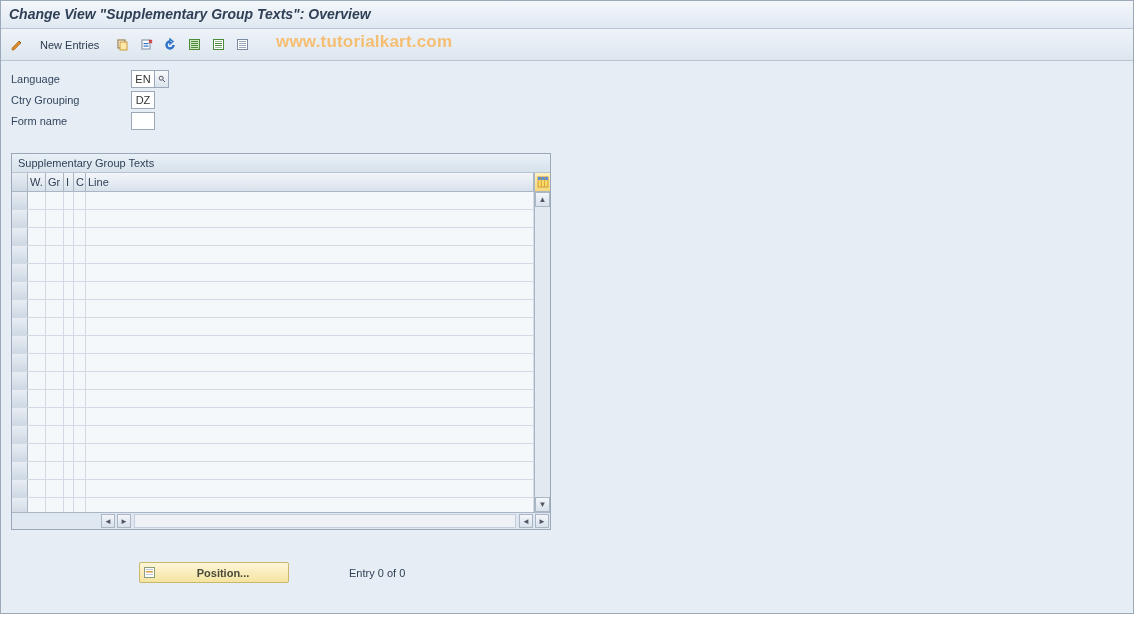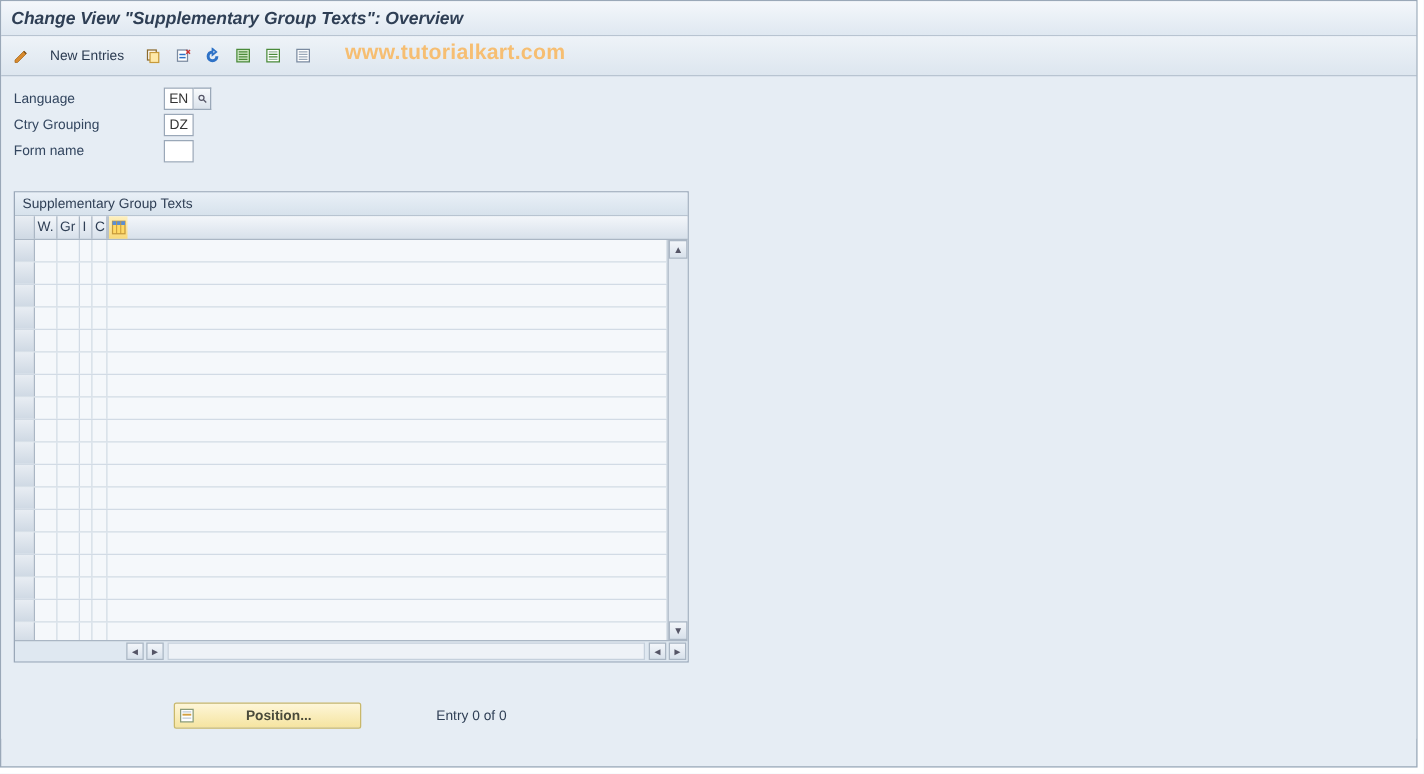--- a/index.html
+++ b/index.html
@@ -364,20 +364,21 @@
     </div>
 
     <div class="table-panel">
       <div class="table-title">Supplementary Group Texts</div>
       <div class="table-header">
         <div class="th th-sel"></div>
         <div class="th th-w">W.</div>
         <div class="th th-gr">Gr</div>
         <div class="th th-i">I</div>
         <div class="th th-c">C</div>
+        <div class="th th-line">Line</div>
         <div class="th-cfg">
           <svg width="12" height="12" viewBox="0 0 12 12">
               <rect x="1" y="1" width="10" height="10" fill="#ffd966" stroke="#c79a3a"></rect>
               <rect x="1" y="1" width="10" height="3" fill="#5a8ed6"></rect>
               <line x1="4.3" y1="1" x2="4.3" y2="11" stroke="#c79a3a" stroke-width="0.8"></line>
               <line x1="7.6" y1="1" x2="7.6" y2="11" stroke="#c79a3a" stroke-width="0.8"></line>
             </svg>
         </div>
       </div>
       <div class="table-body-wrap">

